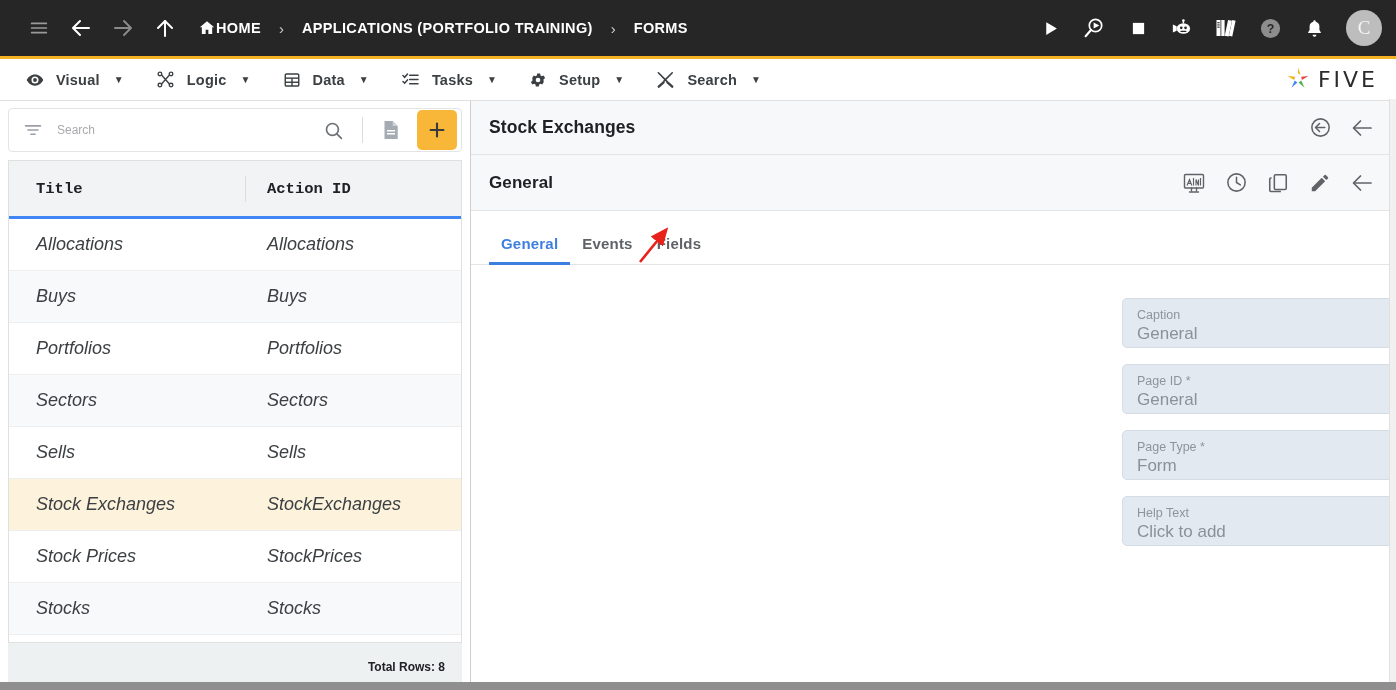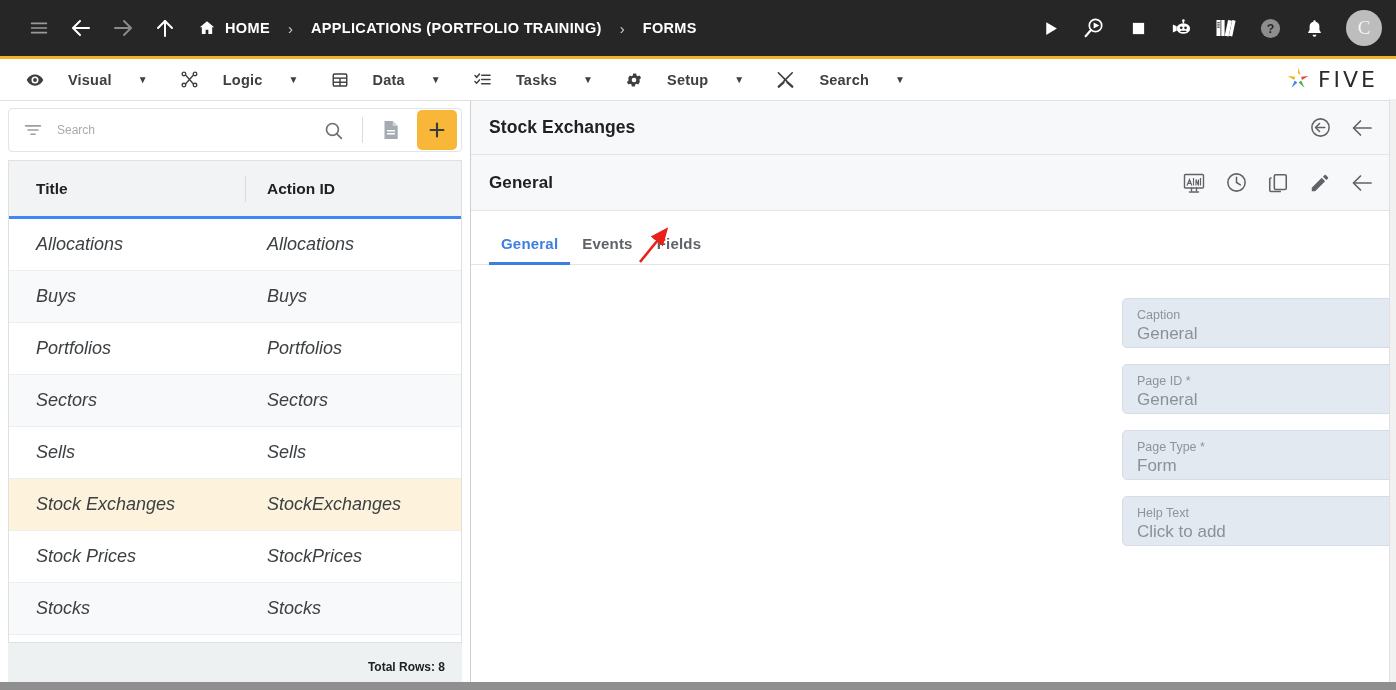--- a/index.html
+++ b/index.html
@@ -20,21 +20,21 @@
   .topbar-left { display: flex; align-items: center; gap: 0; }
   .tb-icon {
     width: 42px; height: 42px; display: flex; align-items: center; justify-content: center;
     color: #ffffff; cursor: pointer;
   }
   .tb-icon.dim { color: #8a8a8a; }
   .tb-icon.hmb { color: #9a9a9a; }
   .crumbs { display: flex; align-items: center; margin-left: 12px; }
   .crumb {
     color: #ffffff; font-size: 14.5px; font-weight: 700; letter-spacing: .35px;
-    display: flex; align-items: center; gap: 9px; cursor: pointer; white-space: nowrap;
+    display: flex; align-items: center; cursor: pointer; white-space: nowrap;
   }
   .crumb-sep { color: #cfcfcf; font-size: 15px; margin: 0 18px; font-weight: 400; }
   .home-ico { display: inline-flex; }
   .topbar-right { margin-left: auto; display: flex; align-items: center; gap: 4px; }
   .tr-icon {
     width: 40px; height: 40px; display: flex; align-items: center; justify-content: center;
     color: #ffffff; cursor: pointer;
   }
   .avatar {
     width: 36px; height: 36px; border-radius: 50%; background: #bdbdbd;
@@ -42,21 +42,21 @@
     color: #f5f5f5; font-size: 19px; font-weight: 400; margin-left: 8px; cursor: pointer;
     font-family: "Liberation Serif", serif;
   }
 
   
   .menubar {
     height: 44px; flex: 0 0 44px; background: #ffffff; display: flex; align-items: center;
     border-top: 3px solid #f5b324; padding-left: 10px; position: relative;
   }
   .menu-item {
-    display: flex; align-items: center; gap: 24px; padding: 0 16px; height: 40px;
+    display: flex; align-items: center; gap: 12px; padding: 0 16px; height: 40px;
     color: #3c4043; font-size: 14.5px; font-weight: 700; cursor: pointer; letter-spacing: .2px;
   }
   .menu-item .caret { font-size: 10px; margin-left: 2px; }
   .menu-ico { display: inline-flex; align-items: center; color: #3c4043; }
   .brand { margin-left: auto; display: flex; align-items: center; gap: 7px; padding-right: 18px; }
   .brand-text {
     font-size: 22px; letter-spacing: 3px; color: #2b2b2b; font-weight: 400;
     font-family: "DejaVu Sans", sans-serif;
   }
 
@@ -86,21 +86,21 @@
     width: 40px; height: 40px; background: #f8b739; border-radius: 5px;
     display: flex; align-items: center; justify-content: center; cursor: pointer; margin-left: 4px;
   }
 
   .gridwrap { margin: 8px 8px 0 8px; border: 1px solid #e0e0e0; border-bottom: none;
     display: flex; flex-direction: column; flex: 1 1 auto; min-height: 0; }
   .grid-head {
     display: flex; background: #f2f3f5; height: 58px; align-items: center;
     border-bottom: 3px solid #4285f4; flex: 0 0 58px;
   }
-  .th { font-size: 15.5px; font-weight: 700; color: #202124; padding-left: 27px; }
+  .th { font-size: 15.5px; font-weight: 700; color: #202124; padding-left: 27px; font-family: Liberation Mono, monospace; }
   .th.c1 { width: 236px; flex: 0 0 236px; }
   .th.c2 { flex: 1 1 auto; border-left: 1px solid #dadce0; padding-left: 21px; height: 26px; display:flex; align-items:center; }
   .grid-body { flex: 1 1 auto; overflow: hidden; }
   .row {
     display: flex; height: 52px; align-items: center; border-bottom: 1px solid #eceef0;
     cursor: pointer; background: #ffffff;
   }
   .row.alt { background: #f8f9fa; }
   .row.sel { background: #fdf3dd; }
   .td { font-size: 18px; color: #3c4043; padding-left: 27px; font-style: italic; }

